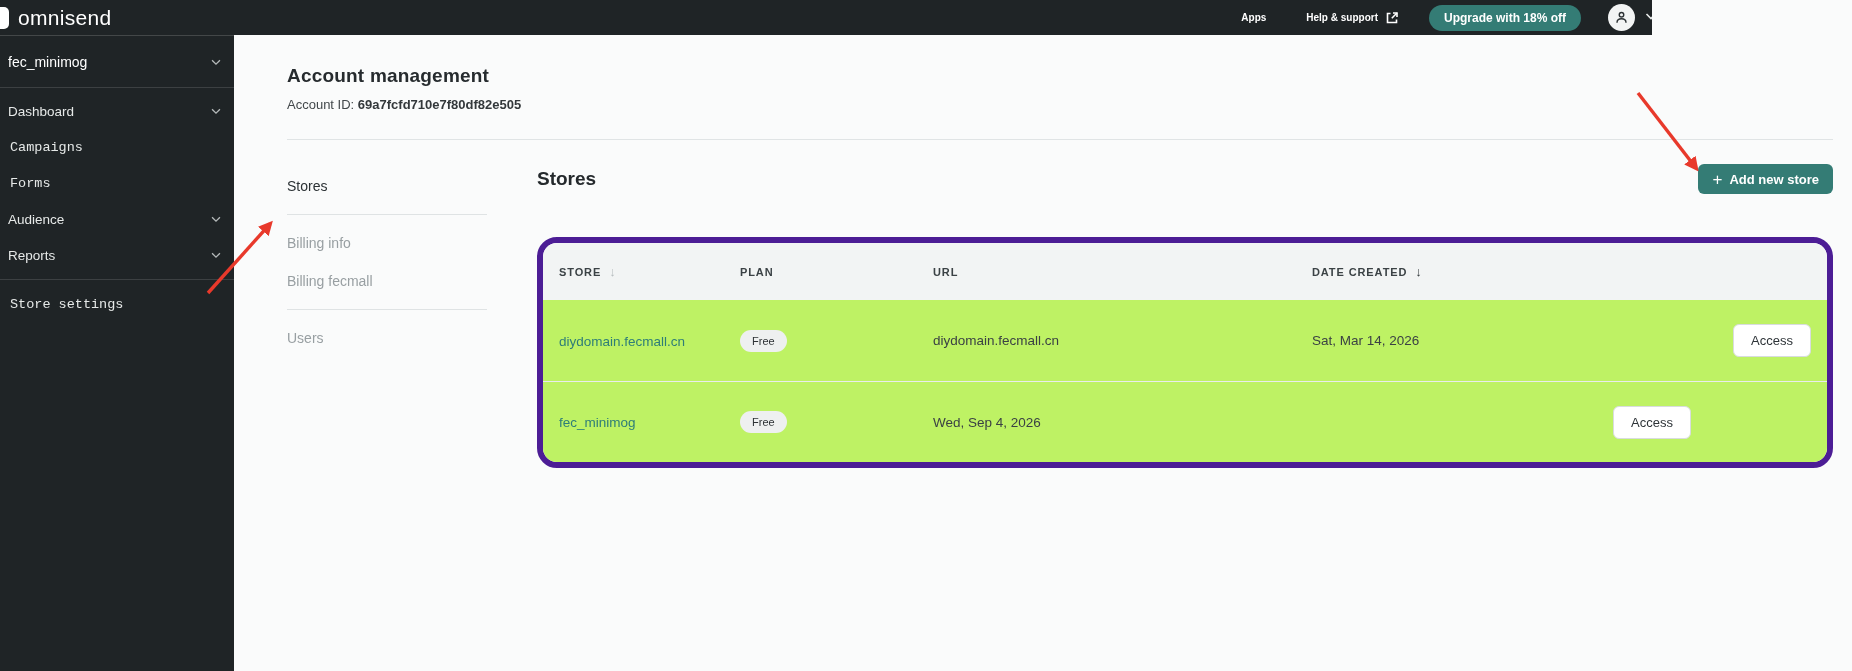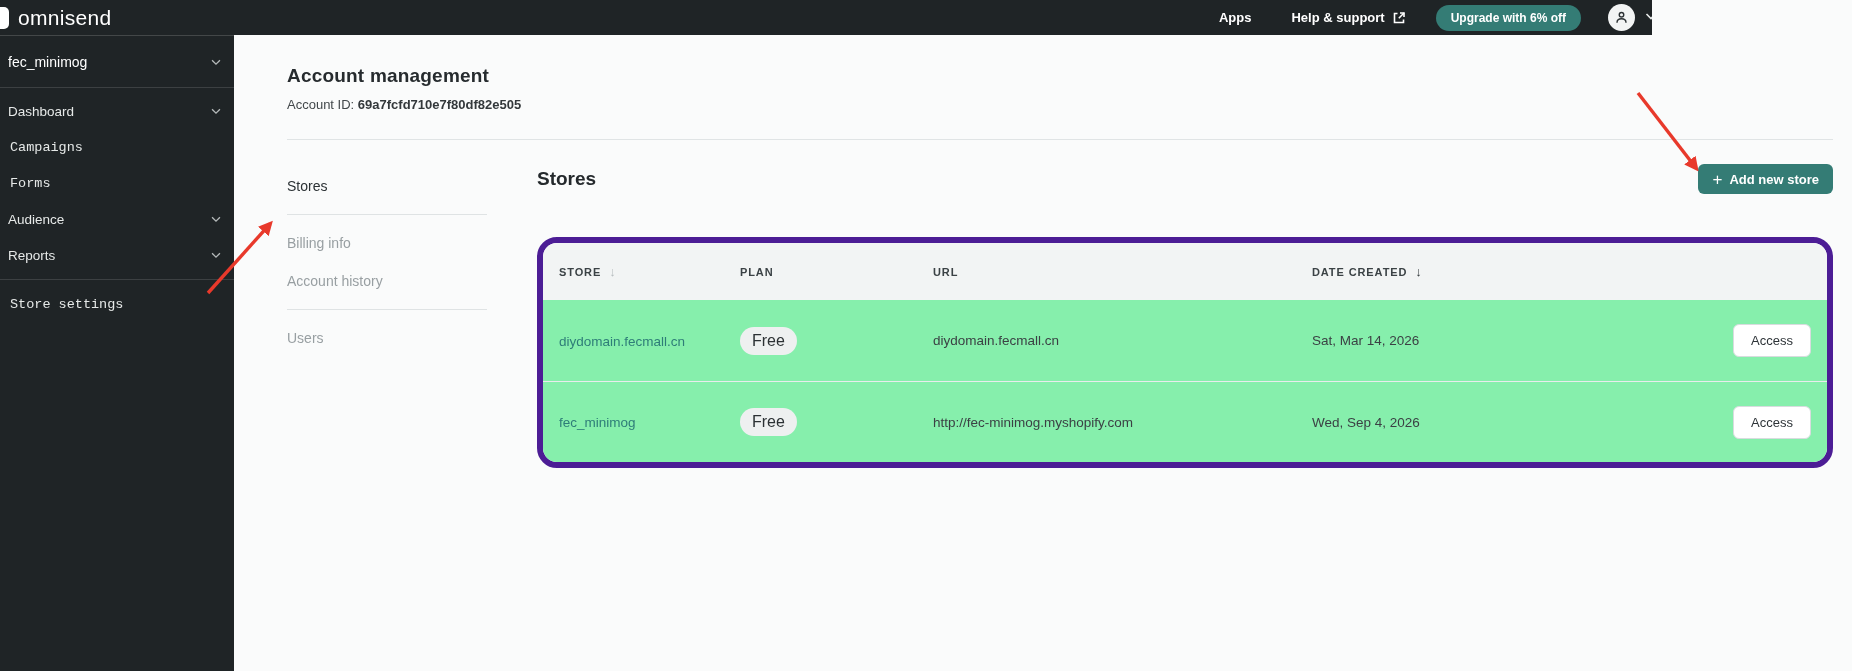--- a/index.html
+++ b/index.html
@@ -11,21 +11,21 @@
 
   
   .topbar {
     position:absolute; top:0; left:0; width:1652px; height:35px;
     background:#1f2426; display:flex; align-items:center; overflow:hidden; z-index:10;
   }
   .logo-wrap { display:flex; align-items:center; margin-left:-7px; }
   .logo-mark { width:16px; height:22px; background:#fff; border-radius:5px; }
   .logo-text { color:#fff; font-size:21px; font-weight:500; letter-spacing:.3px; margin-left:9px; }
   .topbar-right { margin-left:auto; display:flex; align-items:center; }
-  .topbar-link { color:#fff; font-size:13px; font-weight:700; cursor:pointer; display:flex; align-items:center; gap:7px; }
+  .topbar-link { color:#fff; font-size:10px; font-weight:700; cursor:pointer; display:flex; align-items:center; gap:7px; }
   .topbar-link.apps { margin-right:40px; }
   .topbar-link.help { margin-right:30px; }
   .ext-icon svg { display:block; }
   .upgrade-btn {
     background:#347c75; color:#fff; border:none; border-radius:14px;
     height:26px; padding:0 15px; font-size:12px; font-weight:700; cursor:pointer;
     font-family:inherit;
   }
   .avatar {
     width:27px; height:27px; border-radius:50%; background:#f2f4f4;
@@ -87,26 +87,26 @@
   }
   .t-grid { display:grid; grid-template-columns:181px 193px 379px 1fr 120px; align-items:center; padding:0 16px; }
   .t-header { background:#f2f4f4; height:57px; }
   .t-header .th {
     font-size:11px; font-weight:700; letter-spacing:.9px; color:#3b4245;
     display:flex; align-items:center; gap:8px;
   }
   .sort-icon { font-size:13px; font-weight:400; }
   .sort-icon.inactive { color:#b6bcbe; }
   .sort-icon.active { color:#2f3538; }
-  .t-row { height:81px; background:#86efac; }
+  .t-row { height:81px; background:#bef264; }
   .t-row + .t-row { border-top:1px solid #e9eced; }
   .store-link { color:#2e7d78; font-size:13.5px; text-decoration:none; cursor:pointer; }
   .plan-badge {
     display:inline-block; background:#eef0f0; border-radius:14px; padding:5px 12px;
-    font-size:16px; color:#2c3134;
+    font-size:11px; color:#2c3134;
   }
   .cell-text { font-size:13.5px; color:#3b4144; }
   .action-cell { text-align:right; }
   .access-btn {
     background:#fff; border:1px solid #d8dcde; border-radius:6px; padding:8px 17px;
     font-size:13px; color:#2e3438; cursor:pointer; font-family:inherit;
   }
 
   
   .annotations { position:absolute; inset:0; width:1852px; height:671px; pointer-events:none; z-index:60; }
@@ -124,21 +124,21 @@
     <span class="topbar-link help">
       <span>Help &amp; support</span>
       <span class="ext-icon">
         <svg width="14" height="14" viewBox="0 0 14 14" fill="none" stroke="#ffffff" stroke-width="1.6">
           <path d="M5.5 2.5 H2.5 V11.5 H11.5 V8.5"></path>
           <path d="M8 2 H12 V6"></path>
           <path d="M12 2 L6.8 7.2"></path>
         </svg>
       </span>
     </span>
-    <button class="upgrade-btn">Upgrade with 6% off</button>
+    <button class="upgrade-btn">Upgrade with 18% off</button>
     <div class="avatar">
       <svg width="15" height="15" viewBox="0 0 16 16" fill="none" stroke="#2c3235" stroke-width="1.5">
         <circle cx="8" cy="5" r="2.4"></circle>
         <path d="M3.2 13.5 C3.2 10.6 5.2 9.3 8 9.3 C10.8 9.3 12.8 10.6 12.8 13.5"></path>
       </svg>
     </div>
     <span class="topbar-chevron">
       <svg width="16" height="16" viewBox="0 0 16 16" fill="none" stroke="#e8ebea" stroke-width="1.6">
         <path d="M3.5 6 L8 10.5 L12.5 6"></path>
       </svg>
@@ -202,21 +202,21 @@
     </div>
   </div>
   <hr class="head-divider">
 
   <div class="body-row">
 
     <div class="subnav">
       <div class="subnav-item active">Stores</div>
       <hr class="subnav-divider">
       <div class="subnav-item">Billing info</div>
-      <div class="subnav-item">Account history</div>
+      <div class="subnav-item">Billing fecmall</div>
       <hr class="subnav-divider">
       <div class="subnav-item">Users</div>
     </div>
 
     <div class="stores-section">
       <div class="stores-head">
         <div class="section-title">Stores</div>
         <button class="add-store-btn">
           <span class="plus">+</span>
           <span>Add new store</span>
@@ -248,21 +248,20 @@
           <div class="cell-text">diydomain.fecmall.cn</div>
           <div class="cell-text">Sat, Mar 14, 2026</div>
           <div class="action-cell">
             <button class="access-btn">Access</button>
           </div>
         </div>
 
         <div class="t-grid t-row">
           <div><a class="store-link">fec_minimog</a></div>
           <div><span class="plan-badge">Free</span></div>
-          <div class="cell-text">http://fec-minimog.myshopify.com</div>
           <div class="cell-text">Wed, Sep 4, 2026</div>
           <div class="action-cell">
             <button class="access-btn">Access</button>
           </div>
         </div>
       </div>
     </div>
   </div>
 </div>
 

